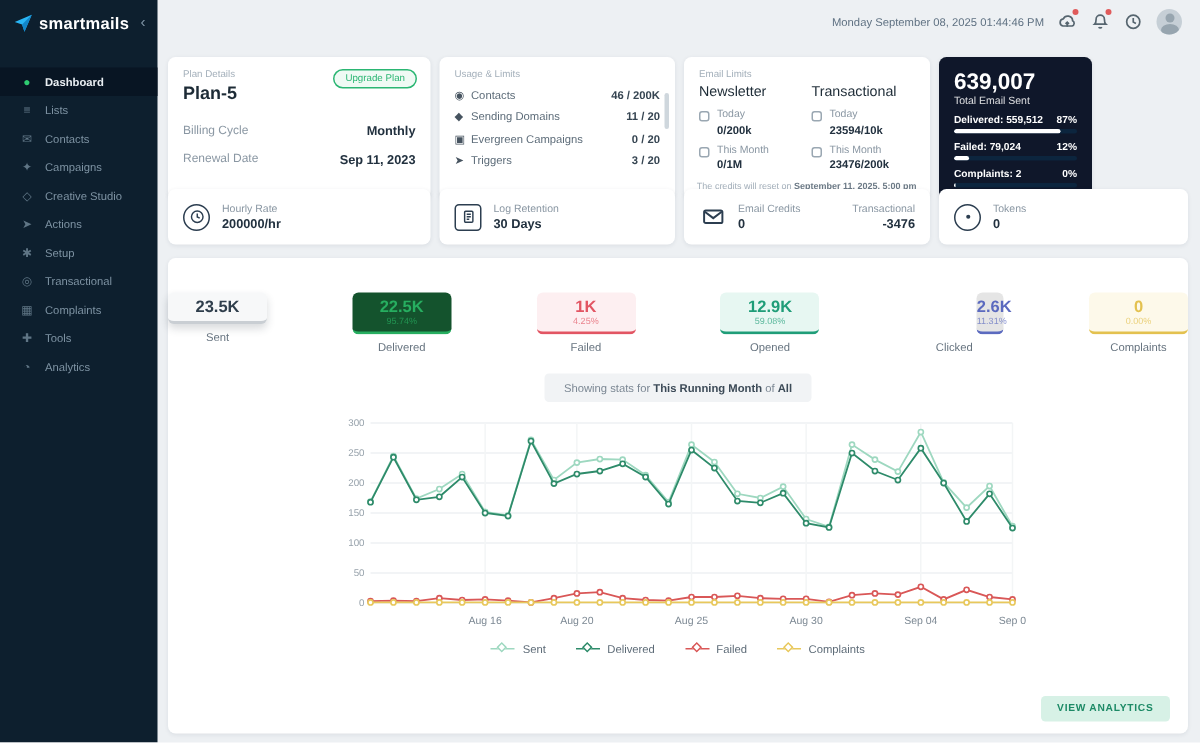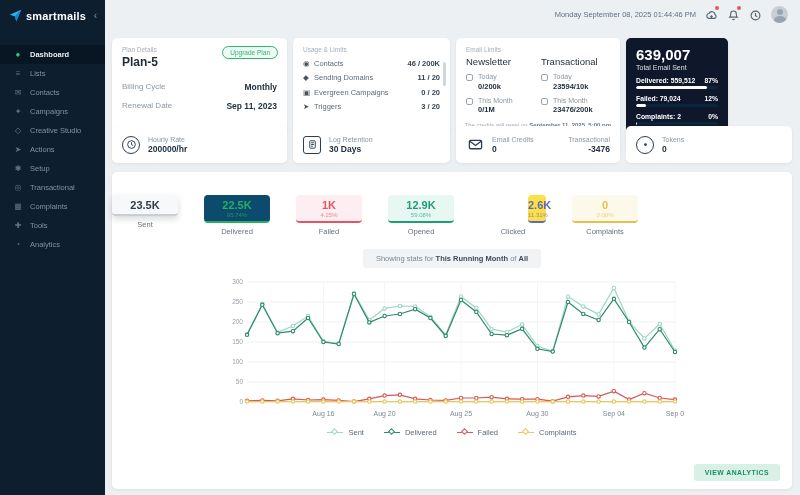--- a/index.html
+++ b/index.html
@@ -73,31 +73,31 @@
   .mini { display:flex; align-items:center; gap:8px; padding:0 10px; }
   .mini .circ { width:18px; height:18px; border:1.3px solid #2c3e50; border-radius:50%; display:flex; align-items:center; justify-content:center; flex:0 0 auto; }
   .mini .circ svg { width:11px; height:11px; stroke:#2c3e50; fill:none; stroke-width:1.4; }
   .mini .l { font-size:7px; color:#8a97a3; }
   .mini .v { font-size:8.5px; font-weight:bold; color:#22313f; margin-top:1px; }
   .mini .right { margin-left:auto; text-align:right; }
 
   
   .overview { position:absolute; left:112px; top:172px; width:680px; bottom:6px; padding-top:10px; }
   .ov-title { font-size:9px; color:#44525e; padding-left:14px; }
-  .chips { display:flex; justify-content:flex-start; gap:26px; margin-top:13px; }
+  .chips { display:flex; justify-content:space-between; gap:26px; margin-top:13px; }
   .chip { width:66px; text-align:center; }
   .chip-box { border-radius:4px; padding:4px 0 3px; border-bottom:2px solid transparent; }
   .chip-val { font-size:11px; font-weight:bold; }
   .chip-sub { font-size:6px; opacity:.7; margin-top:1px; }
   .chip-label { font-size:7.5px; color:#66737f; margin-top:4px; }
   .c-sent      { background:#f7f8f9; border-bottom-color:#c9ced3; color:#2f3e4c; box-shadow:0 3px 6px rgba(40,50,60,.18); }
-  .c-delivered { background:#0c4a6e; border-bottom-color:#27ae60; color:#27ae60; }
+  .c-delivered { background:#14532d; border-bottom-color:#27ae60; color:#27ae60; }
   .c-failed    { background:#fdeff1; border-bottom-color:#e25563; color:#e25563; }
   .c-opened    { background:#e7f7f2; border-bottom-color:#1f9d78; color:#1f9d78; }
-  .c-clicked   { background:#fde047; border-bottom-color:#5b6abf; color:#5b6abf;margin-left:48px; }
+  .c-clicked   { background:#e5e5e5; border-bottom-color:#5b6abf; color:#5b6abf;margin-left:48px; }
   .c-complaints{ background:#fdf9ea; border-bottom-color:#e3c14f; color:#e3c14f; }
 
   .filter-bar { margin:13px auto 0; width:fit-content; background:#f1f3f5; border-radius:3px; padding:5px 13px; font-size:7.5px; color:#7c8894; }
   .filter-bar b { color:#3c4a57; cursor:pointer; }
 
   .chart-wrap { margin-top:8px; display:flex; justify-content:center; }
   .legend { display:flex; justify-content:center; gap:20px; margin-top:2px; }
   .legend-item { display:flex; align-items:center; gap:5px; font-size:7.5px; color:#5d6b77; }
   .lg-line { width:16px; height:1.5px; position:relative; }
   .lg-line i { position:absolute; left:5px; top:-2.6px; width:5px; height:5px; background:#fff; border:1.4px solid; transform:rotate(45deg); }

